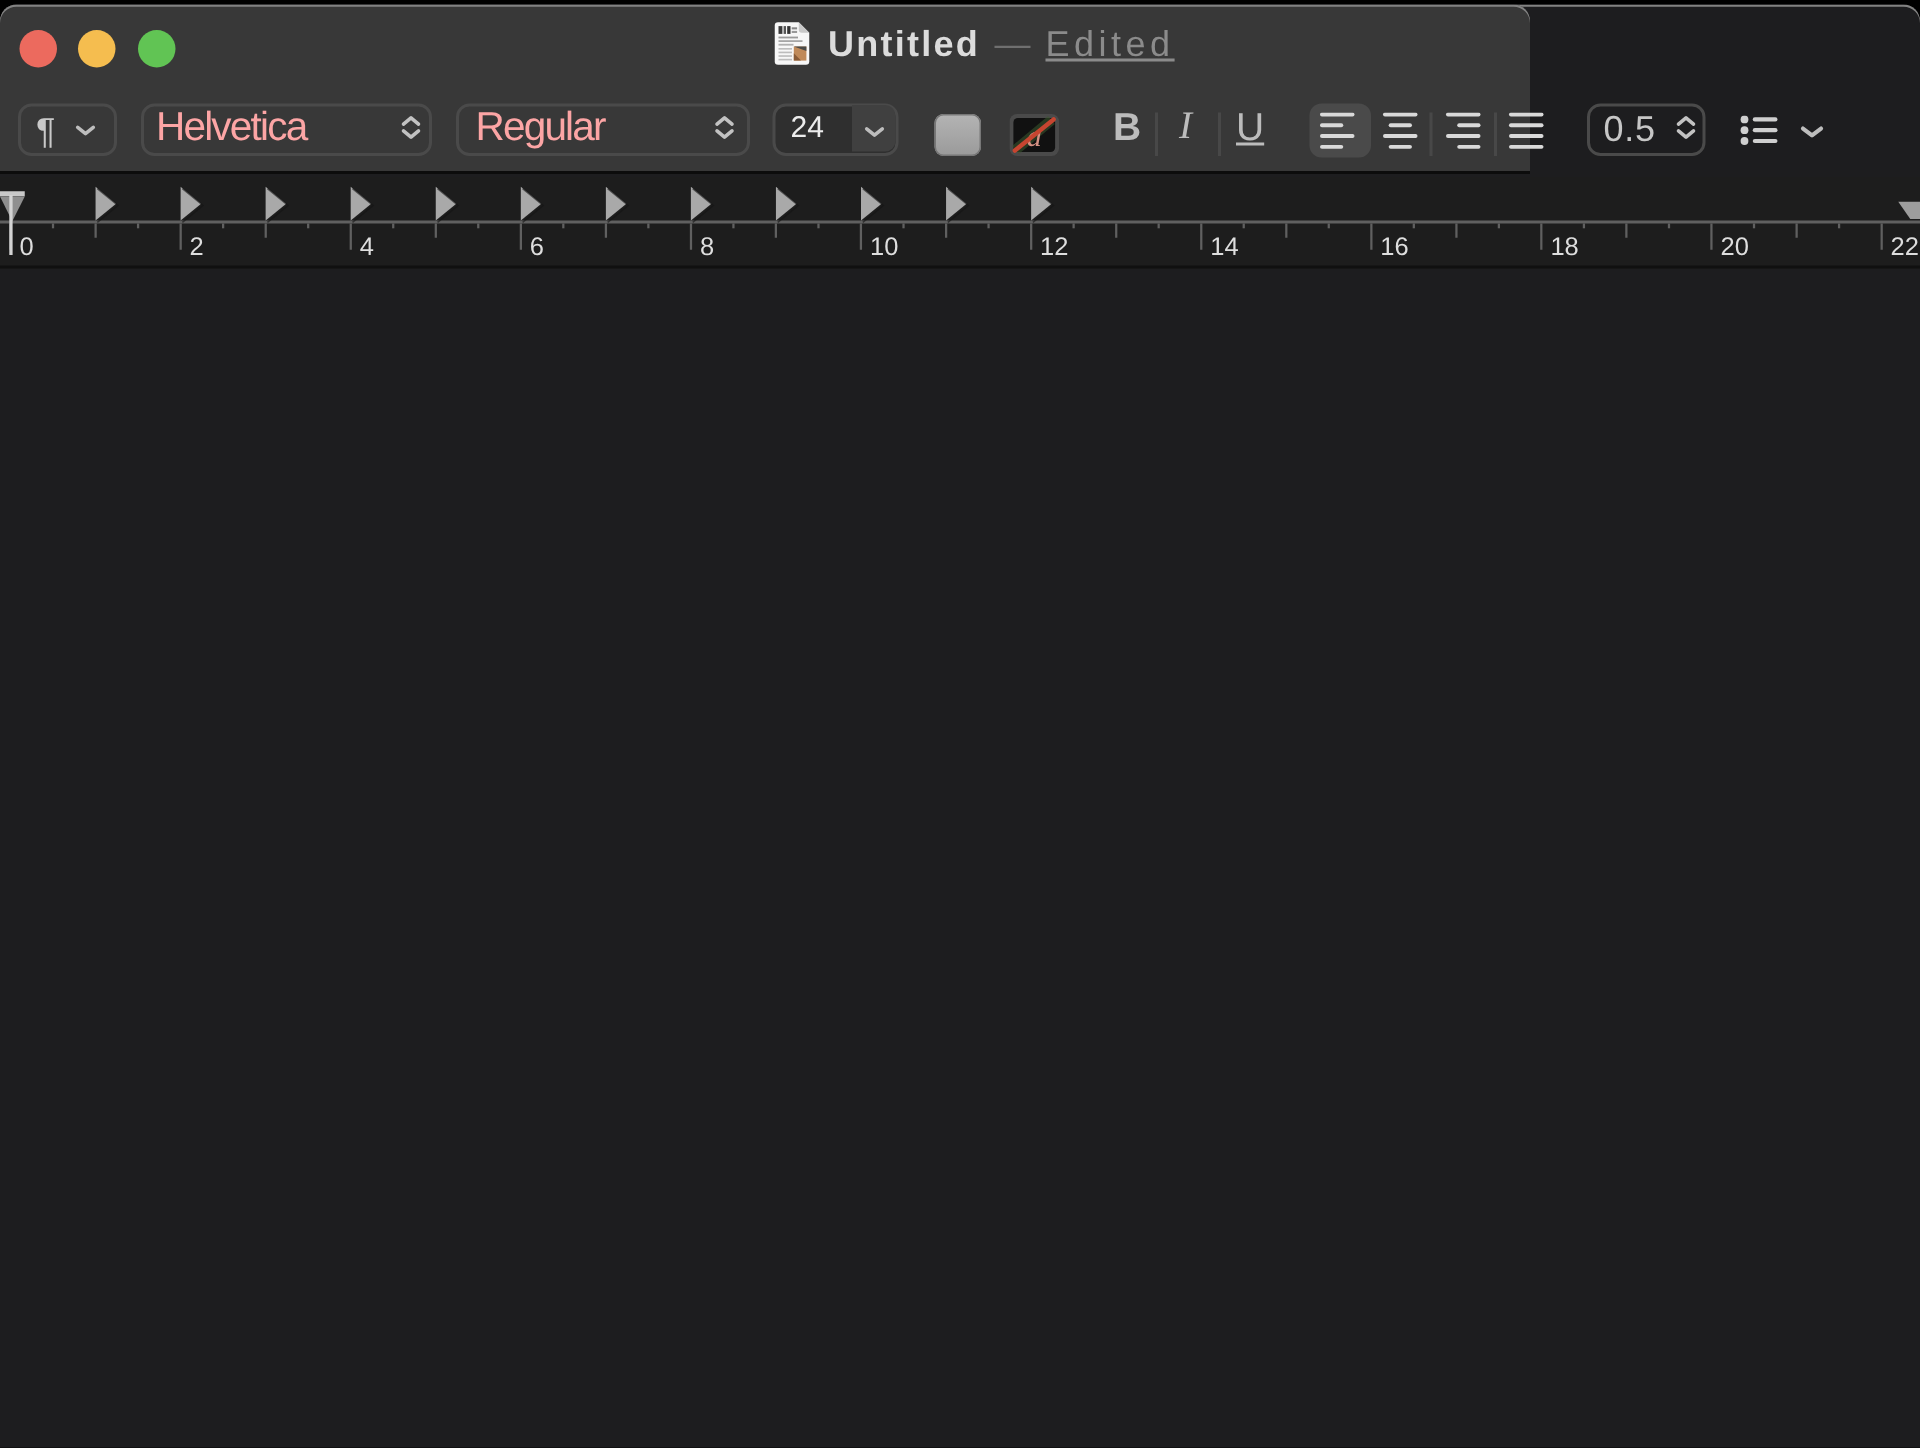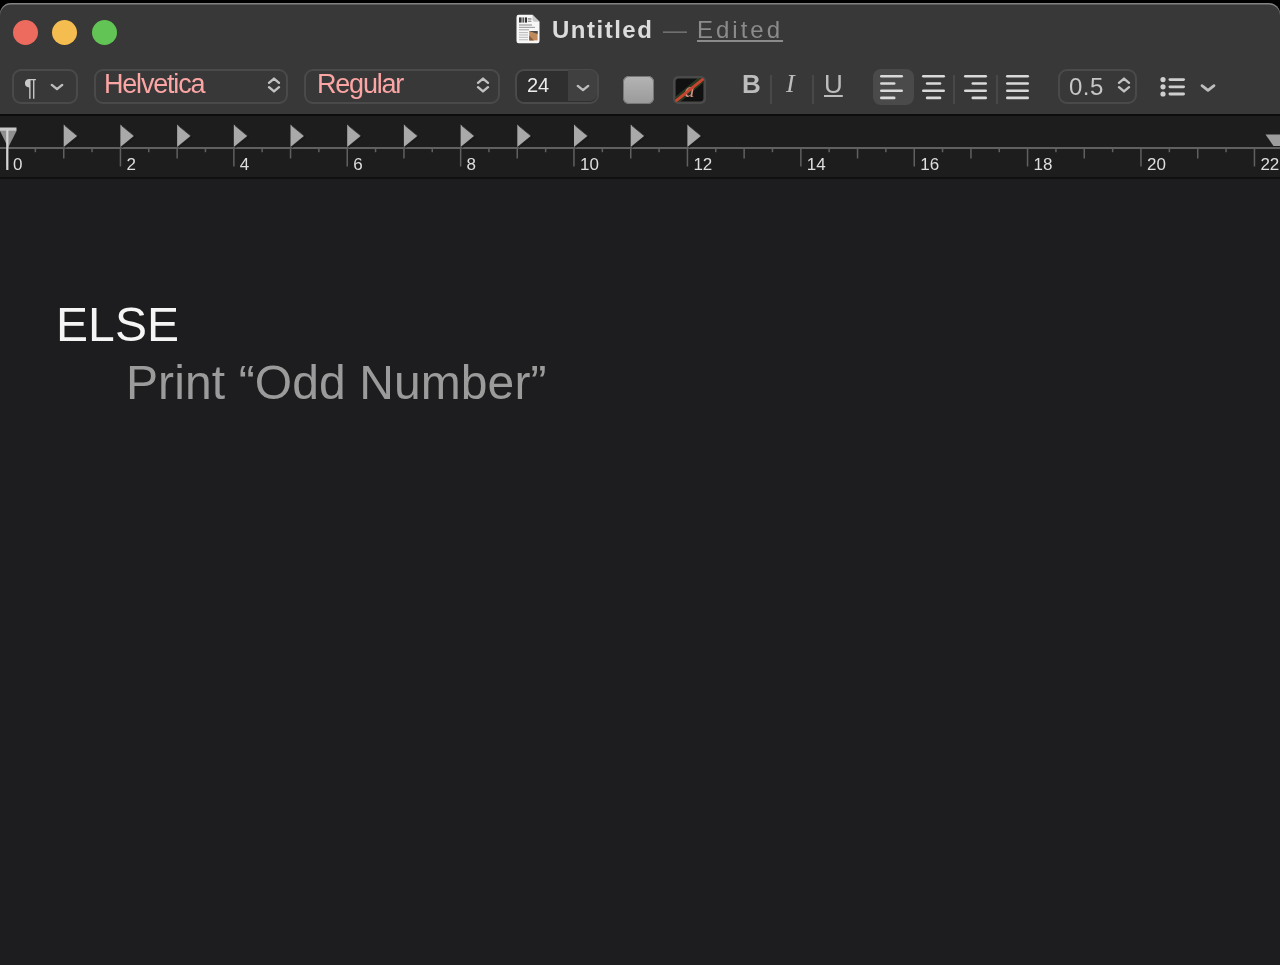--- a/index.html
+++ b/index.html
@@ -1,19 +1,19 @@
 <!DOCTYPE html>
 <html><head><meta charset="utf-8"><title>Untitled</title><style>
 * { margin:0; padding:0; box-sizing:border-box; }
 html,body { width:1280px; height:965px; background:#000; overflow:hidden;
   font-family:"Liberation Sans", sans-serif; }
 #win { position:absolute; left:0; top:2.5px; width:1280px; height:962.5px;
   background:#1d1d1f; border-radius:11px 11px 0 0; overflow:hidden;
   box-shadow: inset 0 1.5px 0 #828282; }
-#chrome { position:absolute; left:0; top:0; width:1280px; height:113.5px;
+#chrome { position:absolute; left:0; top:0; width:1020px; height:113.5px;
   background:#383838; border-radius:11px 11px 0 0;
   box-shadow: inset 0 1.5px 0 #828282; border-bottom:2px solid #0c0c0c;text-align:center; }
 .tl { position:absolute; top:17.5px; width:25px; height:25px; border-radius:50%; }
 #title { position:absolute; top:13px; left:552px; font-size:24px; letter-spacing:1.5px; font-weight:bold;
   color:#dcdcdc; }
 #dash { position:absolute; top:13px; left:663px; font-size:24px; color:#6f6f6f; }
 #edited { position:absolute; top:13px; left:697px; font-size:24px; color:#8b8b8b; letter-spacing:3px;text-decoration:underline; }
 .btn { position:absolute; top:66.5px; height:35px; border:2px solid #4a4a4a; border-radius:9px; }
 .ctext { position:absolute; font-size:27px; color:#fca5a5; letter-spacing:-1.2px; }
 #ruler { position:absolute; left:0; top:115.5px; width:1280px; height:61px;
@@ -215,14 +215,12 @@
         <path d="M 630.7 6.5 L 644.4 17.8 L 630.7 29" fill="none" stroke="#141414" stroke-width="1" transform="translate(1.2,1.2)" opacity="0.6"></path>
         <path d="M 687.4 6.5 L 701.1 17.8 L 687.4 29 Z" fill="#a9a9a9"></path>
         <path d="M 687.4 6.5 L 701.1 17.8 L 687.4 29" fill="none" stroke="#141414" stroke-width="1" transform="translate(1.2,1.2)" opacity="0.6"></path>
         <rect x="0" y="9.5" width="16.5" height="3.4" fill="#c9c9c9"></rect>
         <path d="M 0 13 L 16.5 13 L 8.2 29.5 Z" fill="#8f8f8f"></path>
         <rect x="6.2" y="12" width="2.2" height="40" fill="#d4d4d4"></rect>
         <path d="M 1265.5 16.5 L 1280 16.5 L 1280 28 L 1273.5 28 Z" fill="#9d9d9d"></path>
       </svg>
     </div>
 
-<div class="line wh" style="top:294.1px">ELSE</div>
-<div class="line" style="top:352.7px;left:126px">Print “Odd Number”</div>
 </div>
 </body></html>

